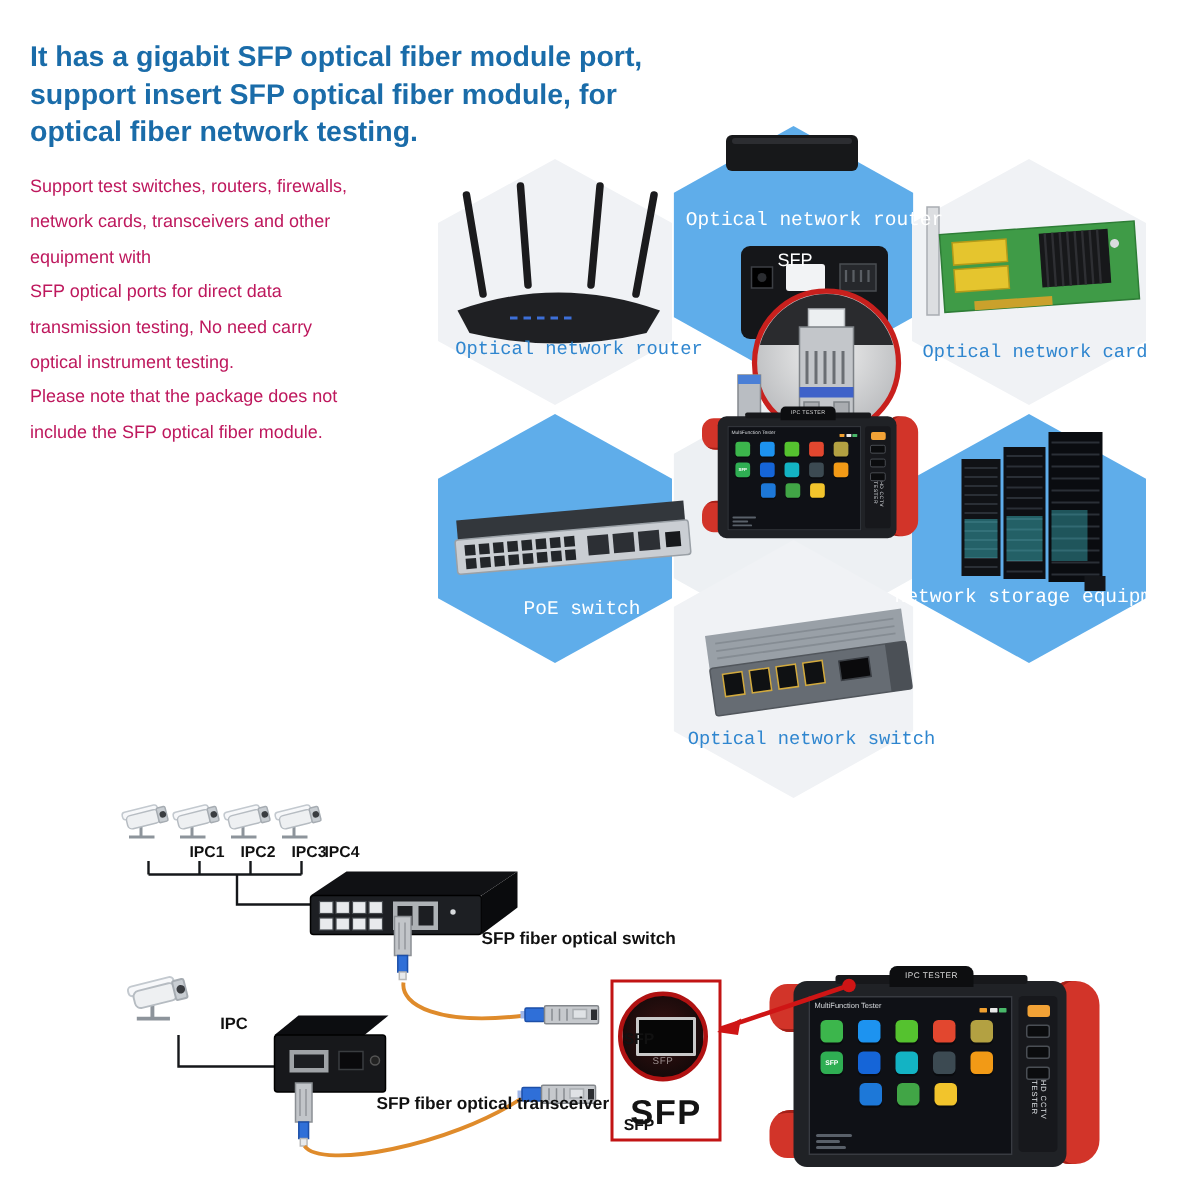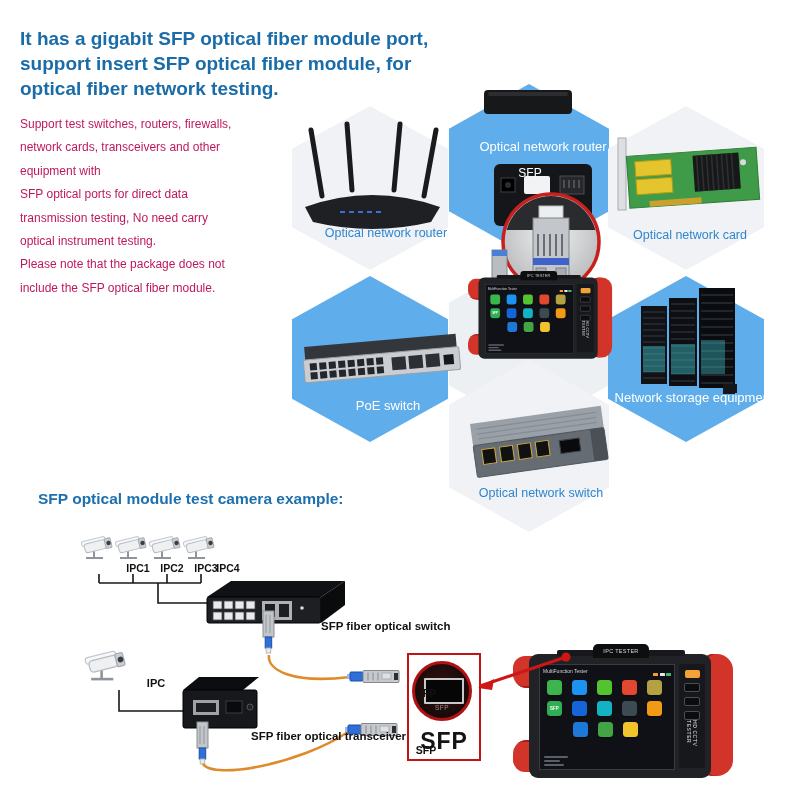--- a/index.html
+++ b/index.html
@@ -15,21 +15,21 @@
     line-height:23.4px;z-index:5;}
   .section-heading{left:38px;top:490px;font-size:15.5px;font-weight:bold;color:#1d70ae;z-index:5;}
   .right-desc{left:443px;top:548px;width:352px;font-size:14.3px;color:#222;line-height:22.4px;z-index:5;}
 
   
   .hex{position:absolute;z-index:1;
     clip-path:polygon(50% 0,100% 26%,100% 74%,50% 100%,0 74%,0 26%);}
   .hex.blue{background:#5fadea;}
   .hex.light{background:#f0f2f5;}
   .hexlabel{position:absolute;z-index:4;transform:translateX(-50%);font-size:12.5px;
-    white-space:nowrap;}
+    white-space:nowrap;font-family:Liberation Mono, monospace;}
   .hexlabel.bluetxt{color:#2f86cf;}
   .hexlabel.whitetxt{color:#ffffff;font-size:13px;}
 
   
   #art{position:absolute;left:0;top:0;z-index:2;pointer-events:none;}
   #art-top{position:absolute;left:0;top:0;z-index:6;pointer-events:none;}
 
   
   .diag-label{position:absolute;z-index:4;font-weight:bold;color:#111;margin-left:39px;}
   .ipc-label{font-size:10.5px;transform:translateX(-50%);}
@@ -90,21 +90,20 @@
 support insert SFP optical fiber module, for
 optical fiber network testing.</div>
   <div class="abs intro-body pre">Support test switches, routers, firewalls,
 network cards, transceivers and other
 equipment with
 SFP optical ports for direct data
 transmission testing, No need carry
 optical instrument testing.
 Please note that the package does not
 include the SFP optical fiber module.</div>
-  <div class="abs section-heading">SFP optical module test camera example:</div>
 
   <div class="hex light" style="left:292px;top:106px;width:156px;height:164px;"></div>
   <div class="hex blue" style="left:449px;top:84px;width:160px;height:172px;"></div>
   <div class="hex light" style="left:608px;top:106px;width:156px;height:164px;"></div>
   <div class="hex blue" style="left:292px;top:276px;width:156px;height:166px;"></div>
   <div class="hex light" style="left:449px;top:258px;width:160px;height:172px;background:#edf0f3;"></div>
   <div class="hex blue" style="left:608px;top:276px;width:156px;height:166px;"></div>
   <div class="hex light" style="left:449px;top:360px;width:160px;height:172px;"></div>
 
   <svg id="art" width="800" height="800" viewBox="0 0 800 800">

